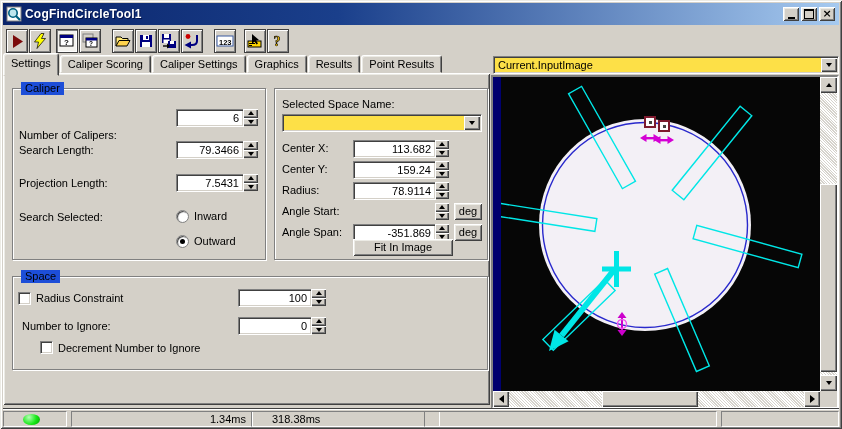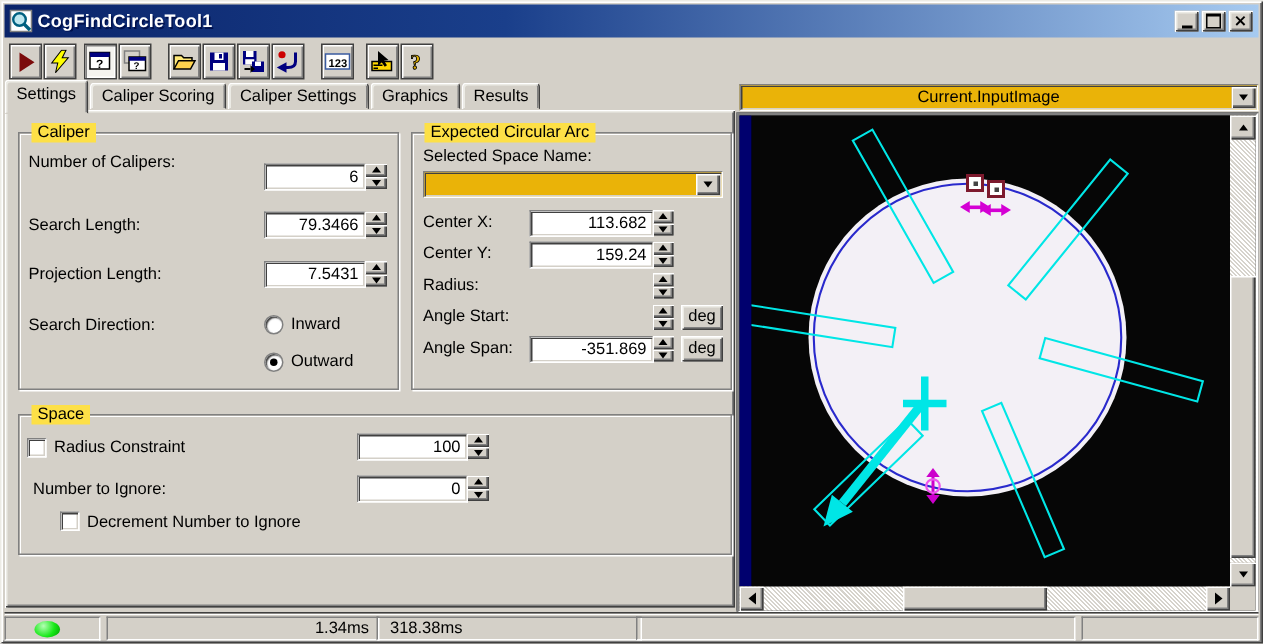--- a/index.html
+++ b/index.html
@@ -29,41 +29,41 @@
   
   .tabs{position:absolute;left:3px;top:54px;height:20px;display:flex;align-items:center;z-index:3;}
   .tab{height:15px;padding:1px 7px 0 7px;margin-right:1px;background:#d4d0c8;
     border:1px solid;border-color:#fff #404040 transparent #fff;border-radius:3px 3px 0 0;
     box-shadow:inset 1px 1px 0 #ecebe5,inset -1px 0 0 #808080;line-height:14px;white-space:nowrap;}
   .tab.active{height:19px;padding-top:2px;font-weight:normal;position:relative;z-index:4;margin-bottom:-1px;}
   
   .page{position:absolute;left:3px;top:73px;width:487px;height:332px;background:#d4d0c8;
     box-shadow:inset 1px 1px 0 #fff,inset -1px -1px 0 #404040,inset 2px 2px 0 #ecebe5,inset -2px -2px 0 #808080;}
   .group{position:absolute;border:1px solid #808080;box-shadow:inset 1px 1px 0 #fff,1px 1px 0 #fff;}
-  .legend{position:absolute;top:-7px;left:8px;background:#fde047;padding:0 4px;line-height:13px;}
+  .legend{position:absolute;top:-7px;left:8px;background:#1d4ed8;padding:0 4px;line-height:13px;}
   .lbl{position:absolute;line-height:13px;white-space:nowrap;}
   .edit{position:absolute;height:15px;background:#fff;border:1px solid;border-color:#808080 #fff #fff #808080;
     box-shadow:inset 1px 1px 0 #404040,inset -1px -1px 0 #d4d0c8;
     text-align:right;padding:1px 4px 0 2px;line-height:14px;box-sizing:content-box;}
   .spin{position:absolute;width:15px;height:17px;display:flex;flex-direction:column;}
   .sbtn{flex:1;background:#d4d0c8;box-shadow:inset 1px 1px 0 #fff,inset -1px -1px 0 #404040,inset -2px -2px 0 #808080;
     display:flex;align-items:center;justify-content:center;}
   .tri-up{width:0;height:0;border-left:3px solid transparent;border-right:3px solid transparent;border-bottom:4px solid #000;}
   .tri-dn{width:0;height:0;border-left:3px solid transparent;border-right:3px solid transparent;border-top:4px solid #000;}
   .tri-l{width:0;height:0;border-top:4px solid transparent;border-bottom:4px solid transparent;border-right:5px solid #000;}
   .tri-r{width:0;height:0;border-top:4px solid transparent;border-bottom:4px solid transparent;border-left:5px solid #000;}
   .radio{position:absolute;width:11px;height:11px;border-radius:50%;background:#fff;
     border:1px solid #808080;box-shadow:inset 1px 1px 1px #404040,inset -1px -1px 0 #fff;}
   .radio .dot{position:absolute;left:3px;top:3px;width:5px;height:5px;border-radius:50%;background:#000;}
   .check{position:absolute;width:11px;height:11px;background:#fff;border:1px solid;border-color:#808080 #fff #fff #808080;
     box-shadow:inset 1px 1px 0 #404040,inset -1px -1px 0 #d4d0c8;}
   .btn{position:absolute;background:#d4d0c8;box-shadow:inset 1px 1px 0 #fff,inset -1px -1px 0 #404040,inset 2px 2px 0 #ecebe5,inset -2px -2px 0 #808080;
     display:flex;align-items:center;justify-content:center;line-height:13px;}
-  .combo{position:absolute;height:16px;background:#eab308;border:1px solid;border-color:#808080 #fff #fff #808080;
-    box-shadow:inset 1px 1px 0 #404040,inset -1px -1px 0 #d4d0c8;line-height:16px;text-align:center;}
+  .combo{position:absolute;height:16px;background:#fde047;border:1px solid;border-color:#808080 #fff #fff #808080;
+    box-shadow:inset 1px 1px 0 #404040,inset -1px -1px 0 #d4d0c8;line-height:16px;}
   .combo .ctext{position:absolute;left:4px;top:0;right:18px;overflow:hidden;white-space:nowrap;}
   .combo .cbtn{position:absolute;right:1px;top:1px;bottom:1px;width:16px;background:#d4d0c8;
     box-shadow:inset 1px 1px 0 #fff,inset -1px -1px 0 #404040,inset -2px -2px 0 #808080;
     display:flex;align-items:center;justify-content:center;}
   
   .imgframe{position:absolute;left:491px;top:75px;width:348px;height:334px;background:#000;
     border:2px solid;border-color:#808080 #fff #fff #808080;box-sizing:border-box;}
   .navy{position:absolute;left:0;top:0;width:8px;height:314px;background:#00006e;}
   .scroll-v{position:absolute;left:327px;top:0;width:17px;height:314px;
     background:repeating-linear-gradient(45deg,#ffffff 0 1px,#d6d3cc 1px 2px);}
@@ -74,21 +74,21 @@
     display:flex;align-items:center;justify-content:center;}
   .thumb{position:absolute;background:#d4d0c8;box-shadow:inset 1px 1px 0 #fff,inset -1px -1px 0 #404040,inset -2px -2px 0 #808080;}
   
   .statusbar{position:absolute;left:3px;top:408px;width:836px;height:18px;background:#d4d0c8;
     border-top:1px solid #404040;box-shadow:inset 0 1px 0 #fff;}
   .spanel{position:absolute;top:2px;height:14px;border:1px solid;border-color:#808080 #fff #fff #808080;
     line-height:14px;box-sizing:content-box;}
   .led{position:absolute;left:19px;top:2px;width:17px;height:11px;border-radius:50%;
     background:radial-gradient(circle at 35% 30%,#b4ffb4,#17e817 55%,#00a000 100%);}
   .txt-r{text-align:right;padding-right:6px;}
-  .txt-l{text-align:left;padding-left:8px;}
+  .txt-l{text-align:left;padding-left:20px;}
 </style>
 </head>
 <body>
 
 <div class="window">
 
   <div class="titlebar">
     <svg class="title-icon" viewBox="0 0 16 16">
       <rect x="1" y="1" width="14" height="14" fill="#fff" stroke="#808080"></rect>
       <circle cx="7" cy="7" r="4.2" fill="#bfe7ef" stroke="#006080" stroke-width="1.6"></circle>
@@ -185,27 +185,28 @@
         </svg>
       </span>
   </div>
 
   <div class="tabs">
     <span class="tab active">Settings</span>
     <span class="tab">Caliper Scoring</span>
     <span class="tab">Caliper Settings</span>
     <span class="tab">Graphics</span>
     <span class="tab">Results</span>
+    <span class="tab">Point Results</span>
   </div>
 
   <div class="page">
 
     <div class="group" style="left:9px;top:15px;width:252px;height:170px">
       <span class="legend">Caliper</span>
-      <span class="lbl" style="left:6px;top:13px">Number of Calipers:</span>
+      <span class="lbl" style="left:6px;top:40px">Number of Calipers:</span>
       <div class="edit" style="left:163px;top:20px;width:60px">6</div>
       <div class="spin" style="left:230px;top:20px">
         <span class="sbtn">
             <span class="tri-up"></span>
           </span>
         <span class="sbtn">
             <span class="tri-dn"></span>
           </span>
         </div>
       <span class="lbl" style="left:6px;top:55px">Search Length:</span>
@@ -221,31 +222,30 @@
       <span class="lbl" style="left:6px;top:88px">Projection Length:</span>
       <div class="edit" style="left:163px;top:85px;width:60px">7.5431</div>
       <div class="spin" style="left:230px;top:85px">
         <span class="sbtn">
             <span class="tri-up"></span>
           </span>
         <span class="sbtn">
             <span class="tri-dn"></span>
           </span>
         </div>
-      <span class="lbl" style="left:6px;top:122px">Search Direction:</span>
+      <span class="lbl" style="left:6px;top:122px">Search Selected:</span>
       <span class="radio" style="left:163px;top:121px"></span>
       <span class="lbl" style="left:181px;top:121px">Inward</span>
       <span class="radio" style="left:163px;top:146px">
           <span class="dot"></span>
         </span>
       <span class="lbl" style="left:181px;top:146px">Outward</span>
     </div>
 
     <div class="group" style="left:271px;top:15px;width:212px;height:170px">
-      <span class="legend">Expected Circular Arc</span>
       <span class="lbl" style="left:7px;top:9px">Selected Space Name:</span>
       <div class="combo" style="left:7px;top:25px;width:198px">
         <span class="cbtn">
             <span class="tri-dn"></span>
           </span>
       </div>
       <span class="lbl" style="left:7px;top:53px">Center X:</span>
       <div class="edit" style="left:78px;top:51px;width:75px">113.682</div>
       <div class="spin" style="left:160px;top:51px;width:14px">
         <span class="sbtn">
@@ -259,20 +259,21 @@
       <div class="edit" style="left:78px;top:72px;width:75px">159.24</div>
       <div class="spin" style="left:160px;top:72px;width:14px">
         <span class="sbtn">
             <span class="tri-up"></span>
           </span>
         <span class="sbtn">
             <span class="tri-dn"></span>
           </span>
         </div>
       <span class="lbl" style="left:7px;top:95px">Radius:</span>
+      <div class="edit" style="left:78px;top:93px;width:75px">78.9114</div>
       <div class="spin" style="left:160px;top:93px;width:14px">
         <span class="sbtn">
             <span class="tri-up"></span>
           </span>
         <span class="sbtn">
             <span class="tri-dn"></span>
           </span>
         </div>
       <span class="lbl" style="left:7px;top:116px">Angle Start:</span>
       <div class="spin" style="left:160px;top:114px;width:14px">
@@ -288,20 +289,21 @@
       <div class="edit" style="left:78px;top:135px;width:75px">-351.869</div>
       <div class="spin" style="left:160px;top:135px;width:14px">
         <span class="sbtn">
             <span class="tri-up"></span>
           </span>
         <span class="sbtn">
             <span class="tri-dn"></span>
           </span>
         </div>
       <span class="btn" style="left:179px;top:135px;width:28px;height:17px">deg</span>
+      <span class="btn" style="left:78px;top:150px;width:100px;height:17px">Fit In Image</span>
     </div>
 
     <div class="group" style="left:9px;top:203px;width:474px;height:92px">
       <span class="legend">Space</span>
       <span class="check" style="left:5px;top:15px"></span>
       <span class="lbl" style="left:23px;top:15px">Radius Constraint</span>
       <div class="edit" style="left:225px;top:12px;width:66px">100</div>
       <div class="spin" style="left:298px;top:12px">
         <span class="sbtn">
             <span class="tri-up"></span>

